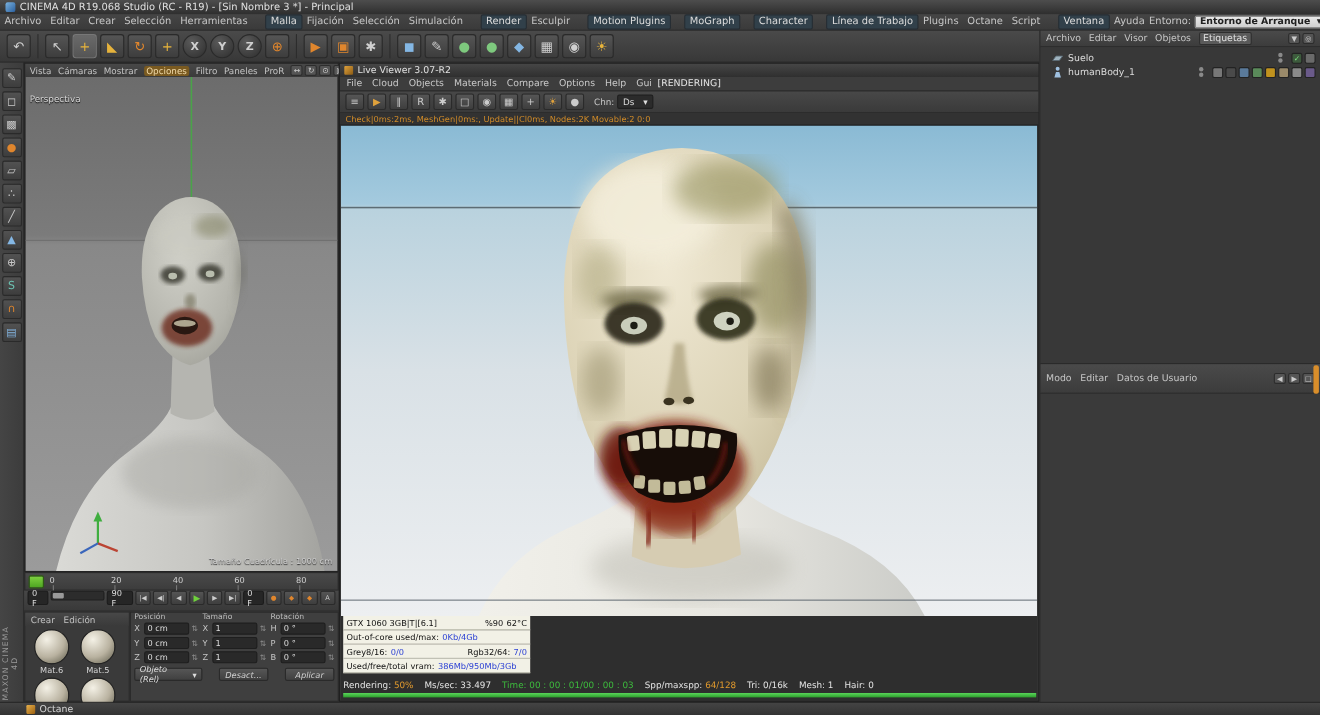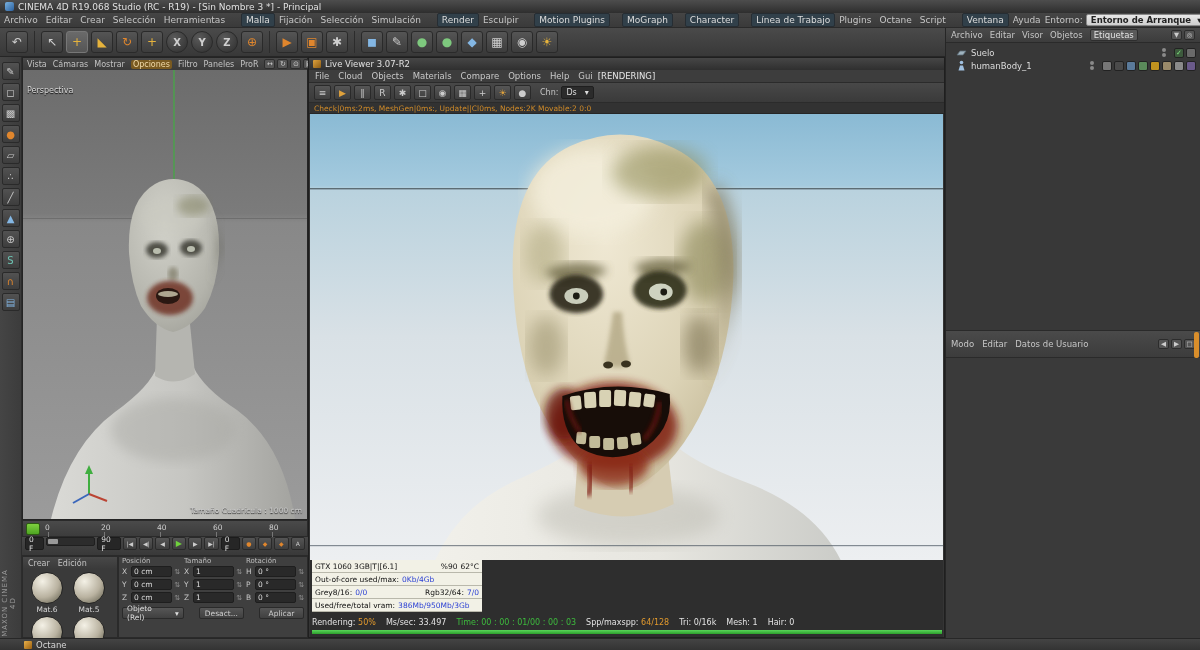--- a/index.html
+++ b/index.html
@@ -88,21 +88,21 @@
   #coords-panel { left:118px; top:556px; width:190px; height:82px; background:#3f3f3f; border:1px solid #2a2a2a;
     font-size:7.5px; padding:0 3px; }
   #coords-grid { display:flex; gap:4px; }
   .coord-group { flex:1; }
   .coord-group-label { color:#bdbdbd; font-size:7px; margin-bottom:1px; }
   .coord-row { display:flex; align-items:center; gap:2px; margin-bottom:2px; }
   .coord-axis { width:7px; color:#c6c6c6; }
   .coord-field { flex:1; background:#292929; border:1px solid #1e1e1e; border-radius:2px; color:#ddd;
     padding:0 2px; height:11px; display:flex; align-items:center; }
   .coord-stepper { color:#8f8f8f; font-size:7px; }
-  #coords-bottom { display:flex; gap:15px; margin-top:2px; }
+  #coords-bottom { display:flex; gap:15px; margin-top:2px;font-style:italic; }
   .coords-dd { background:linear-gradient(#565656,#404040); border:1px solid #2a2a2a; border-radius:2px;
     color:#ddd; padding:0 4px; height:12px; display:flex; align-items:center; gap:4px; flex:1.2; }
   .coords-btn { background:linear-gradient(#565656,#404040); border:1px solid #2a2a2a; border-radius:2px;
     color:#cfcfcf; height:12px; display:flex; align-items:center; justify-content:center; flex:1; }
 
   
   #live-viewer { left:308px; top:57px; width:637px; height:581px; background:#353535; border:1px solid #1f1f1f; }
   #lv-titlebar { height:12px; background:linear-gradient(#464646,#2f2f2f); display:flex; align-items:center;
     gap:4px; padding:0 4px; font-size:8.5px; color:#e0e0e0; }
   #lv-win-icon { width:8px; height:8px; background:linear-gradient(135deg,#e0a23c,#8a5a14); border-radius:1px; }

